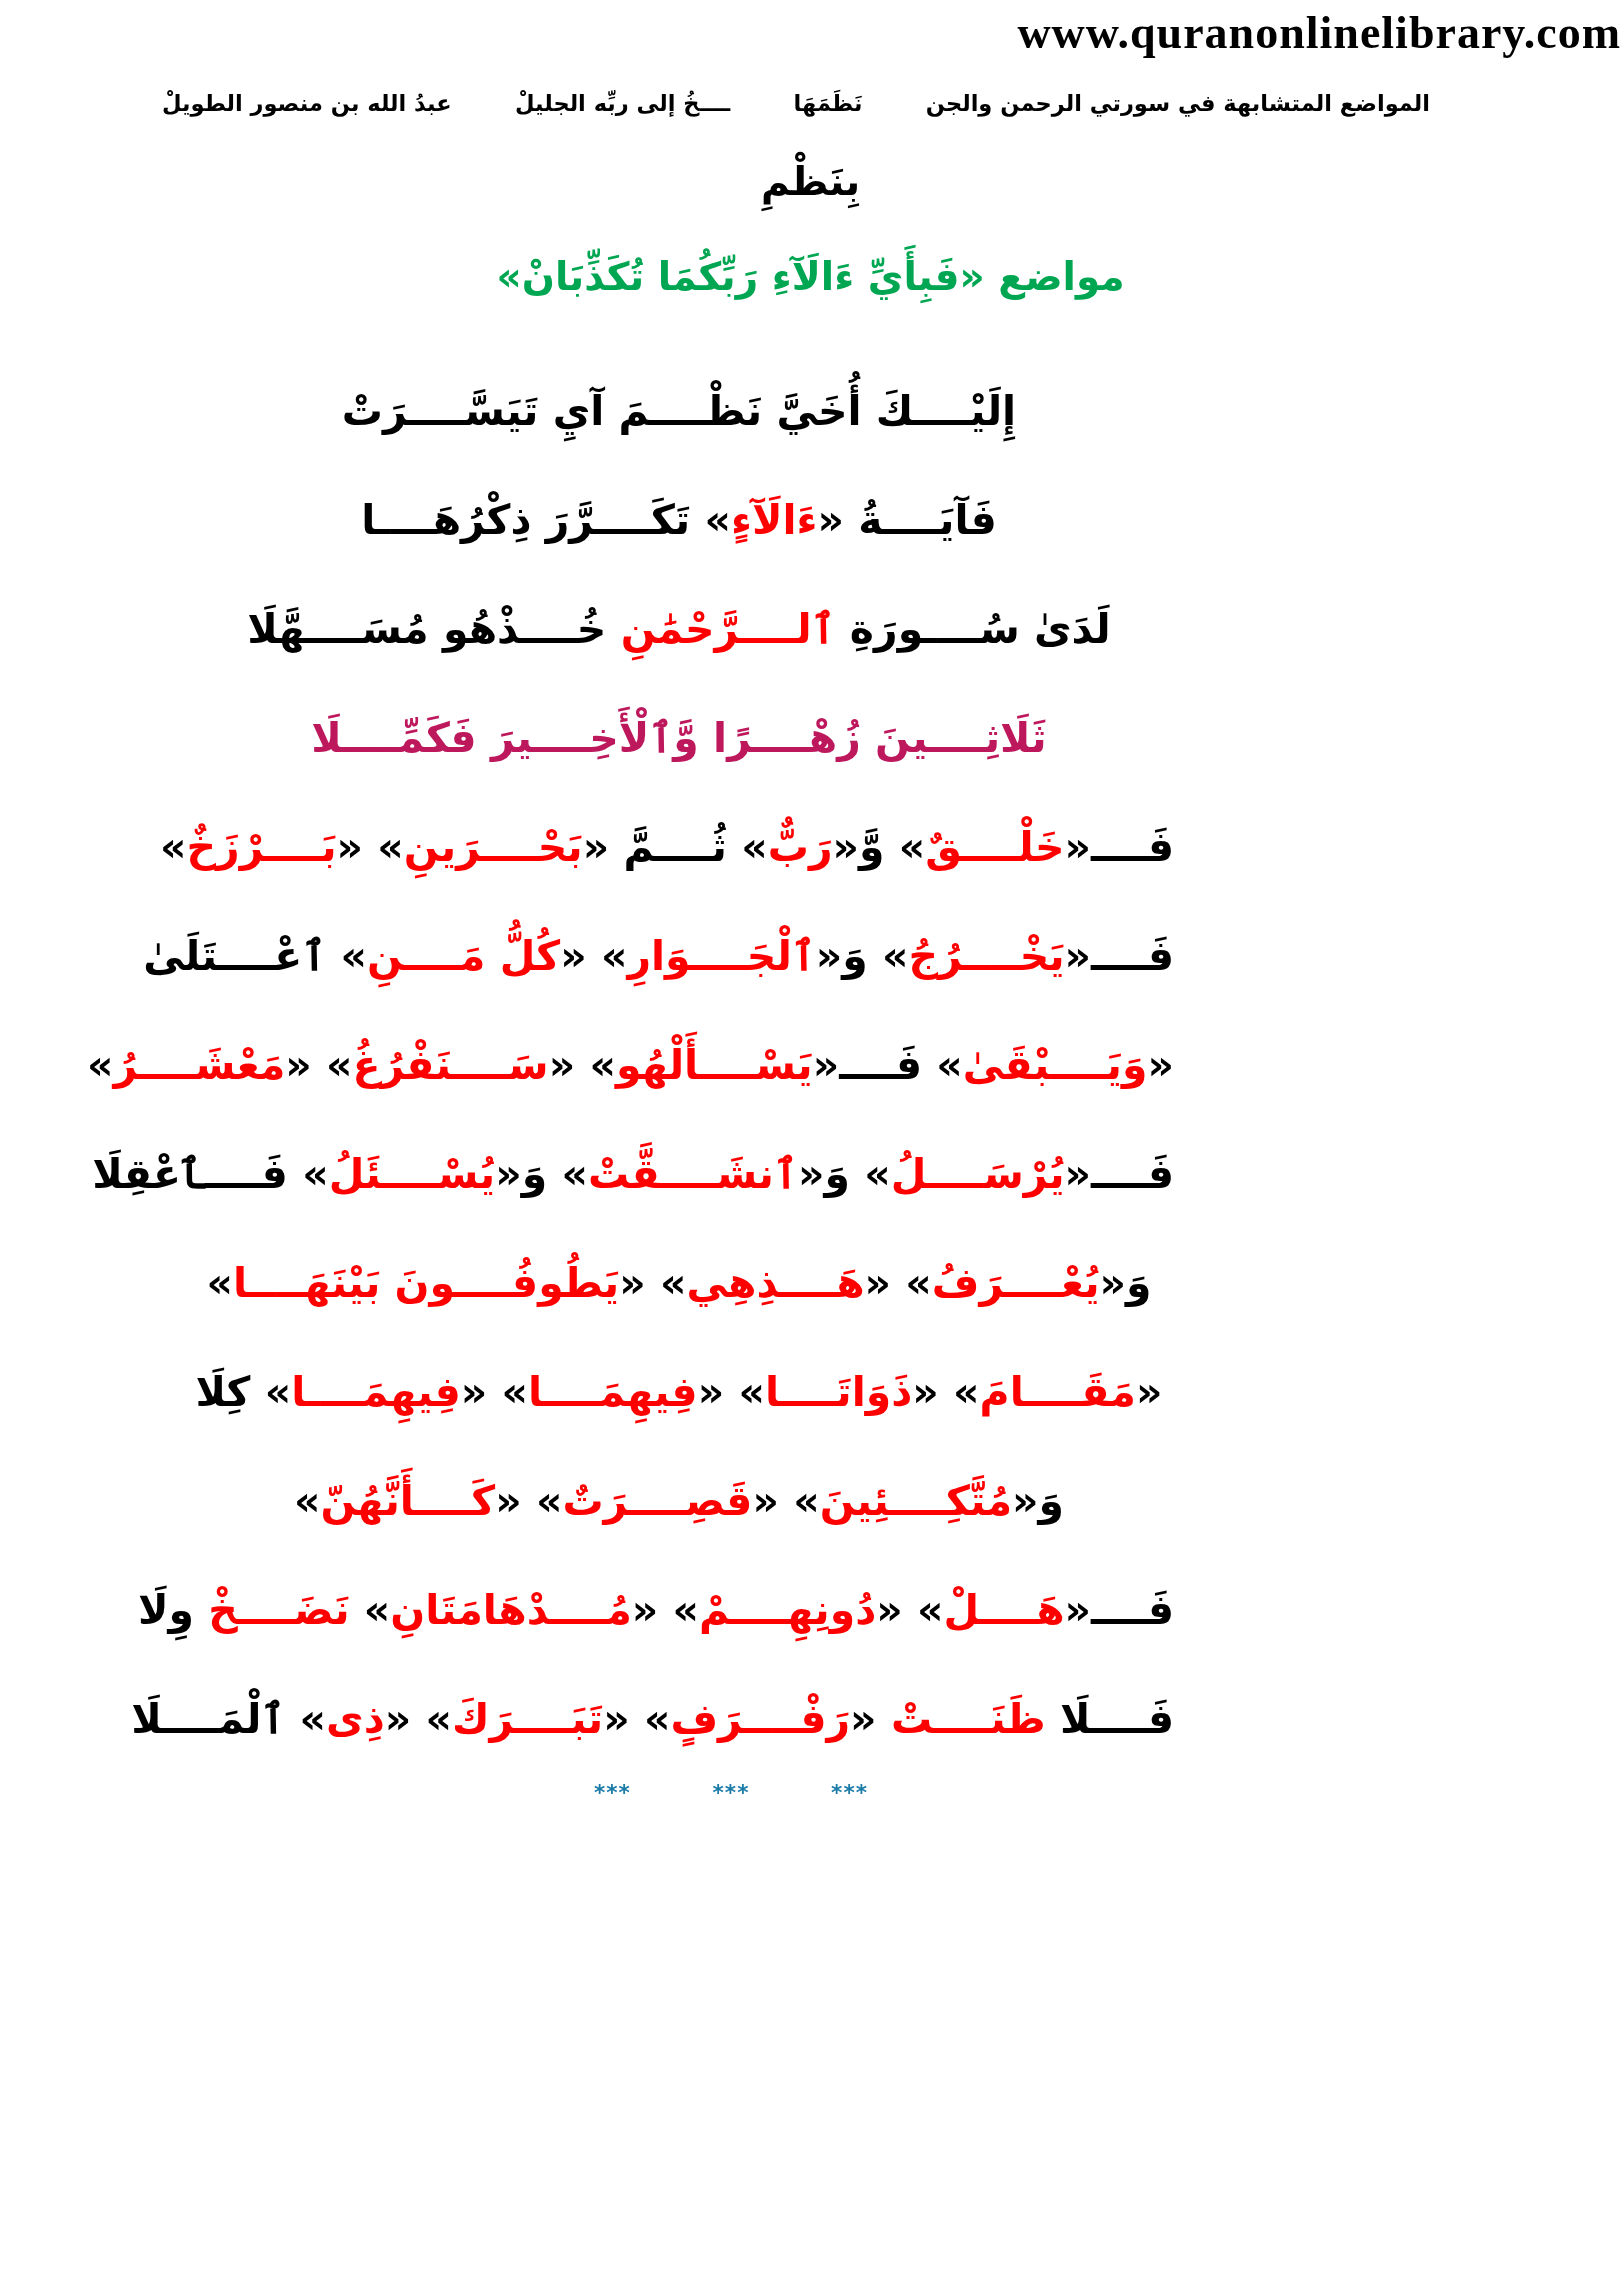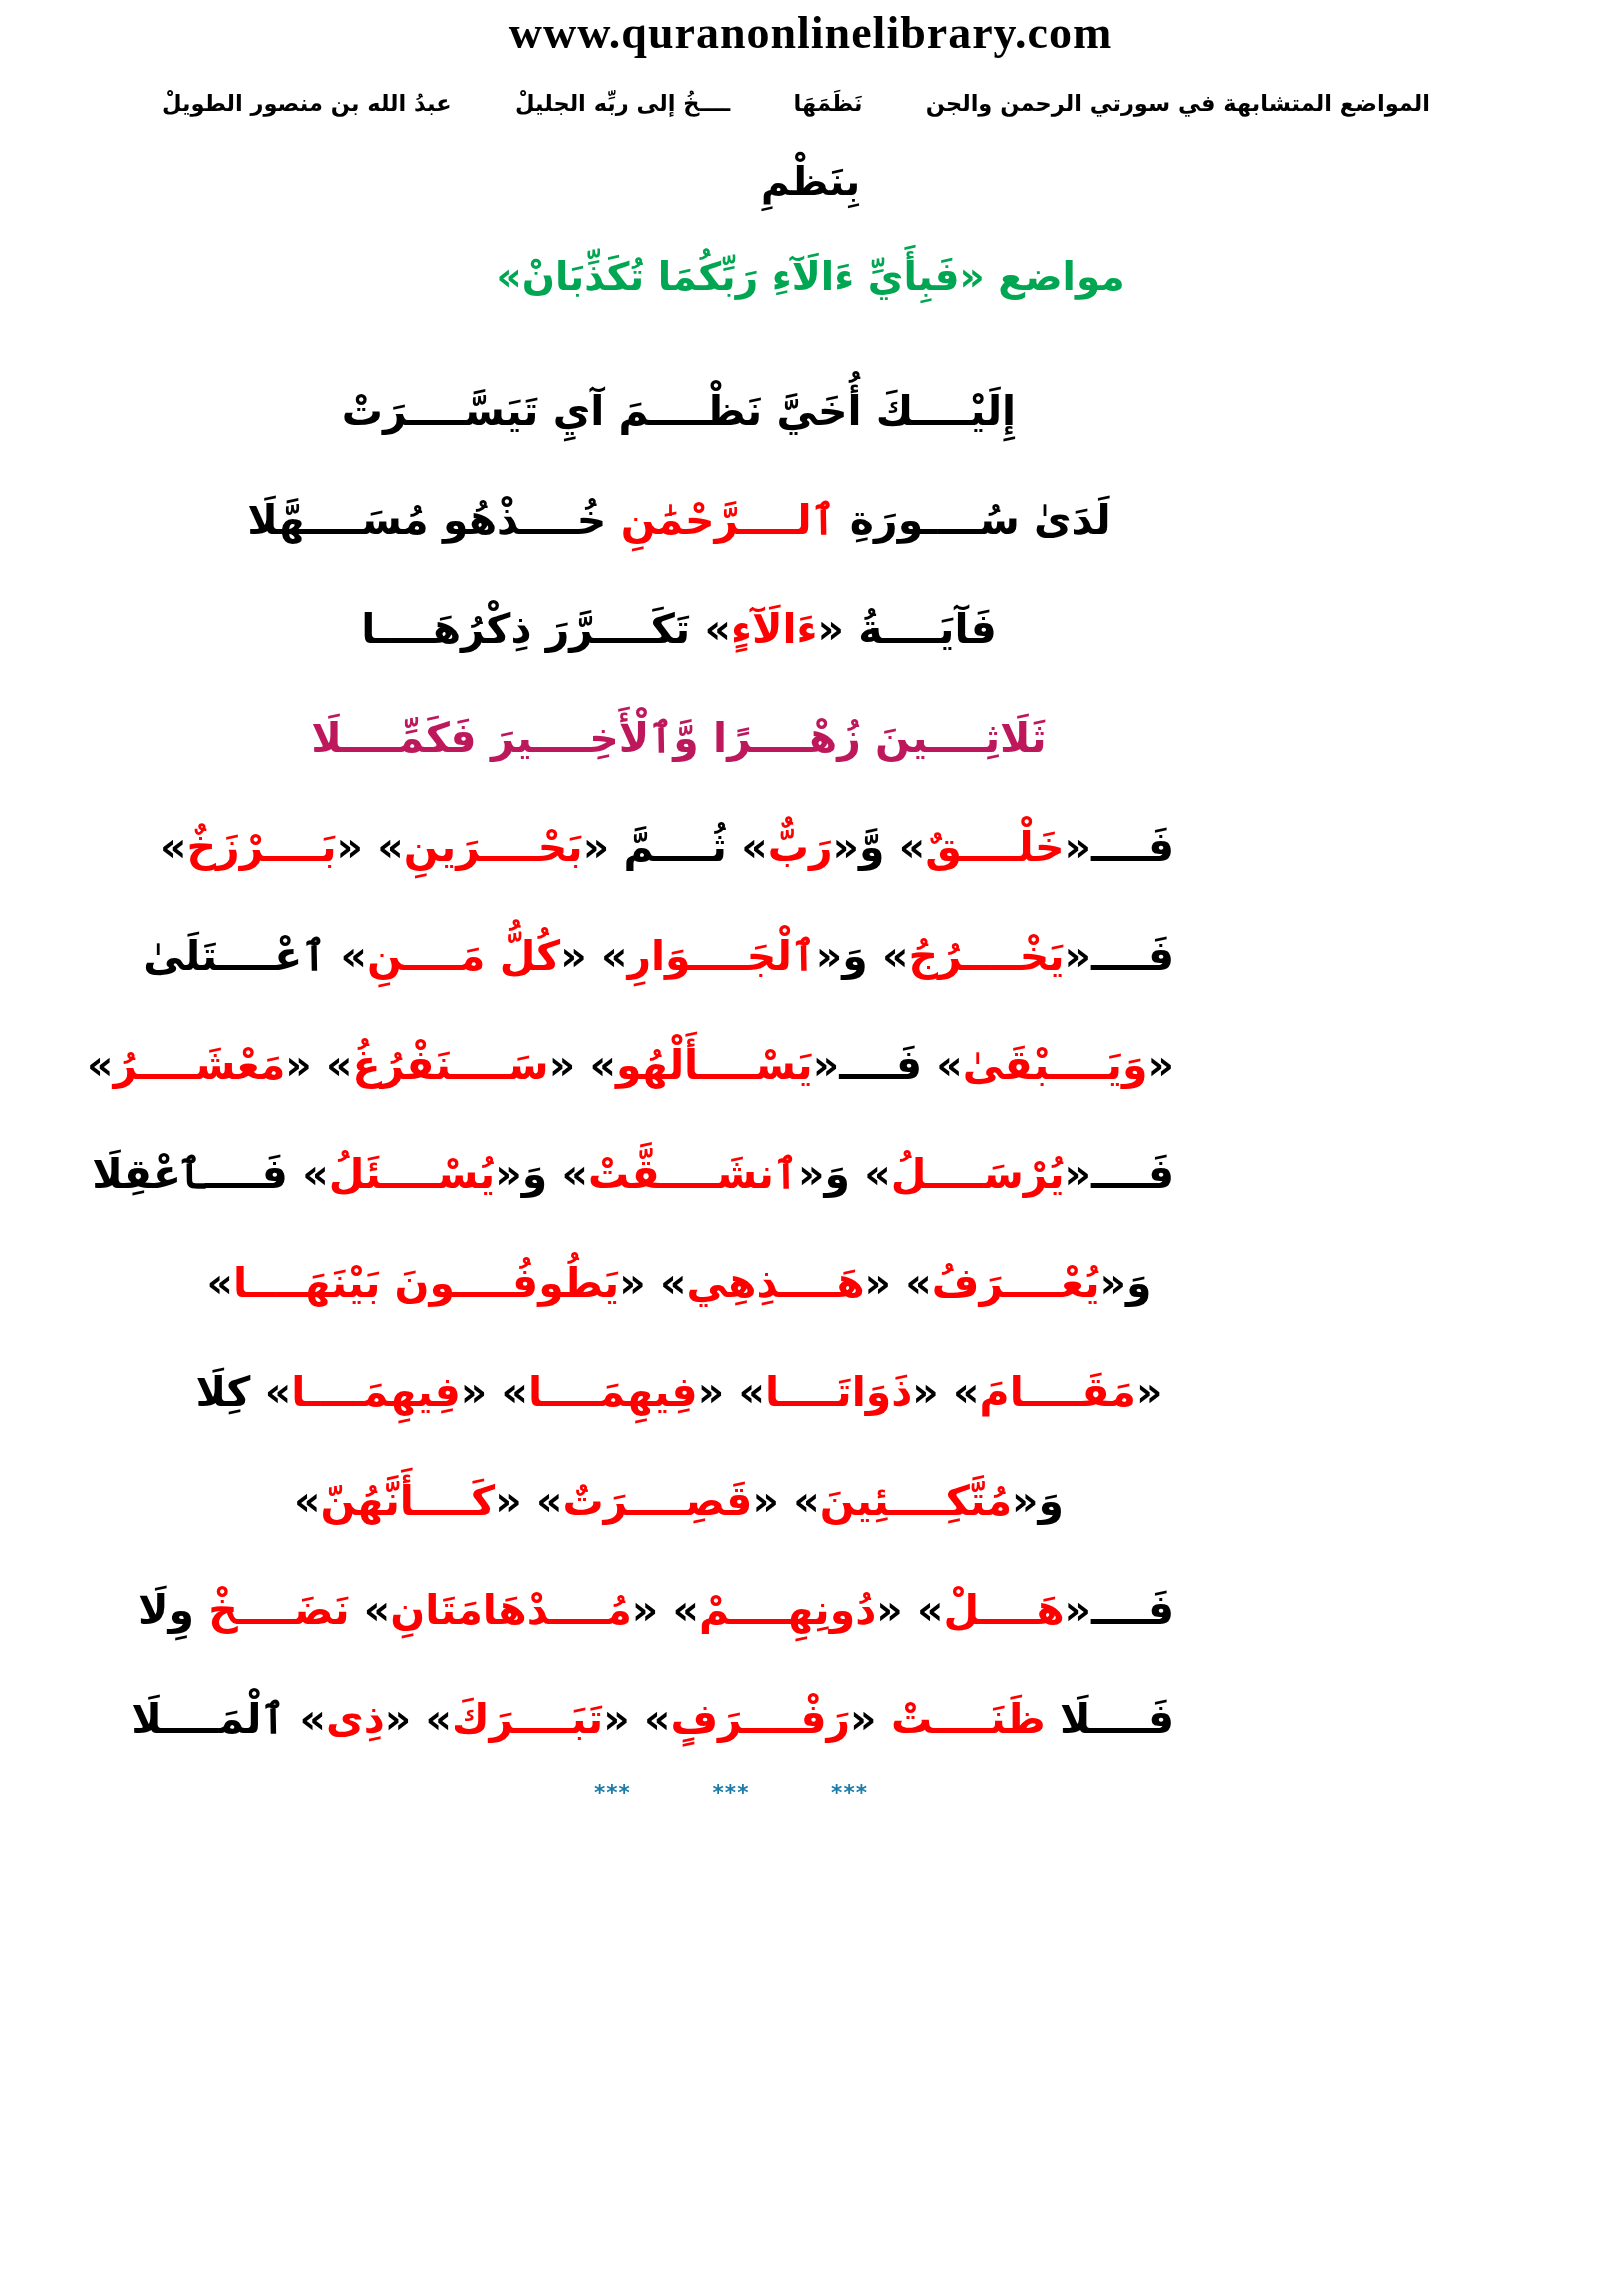--- a/index.html
+++ b/index.html
@@ -3,21 +3,21 @@
 <meta charset="utf-8">
 <style>
   html, body { margin: 0; padding: 0; background: #ffffff; }
   body {
     width: 1621px; height: 2293px;
     font-family: "DejaVu Sans", sans-serif;
     color: #000;
     overflow: hidden;
   }
   .url-header {
-    text-align: center;
+    text-align: right;
     font-family: "Liberation Serif", serif;
     font-weight: bold;
     font-size: 46px;
     line-height: 61px;
     margin-top: 2px;
     letter-spacing: 1px;
   }
   .byline-row {
     direction: rtl;
     display: flex;
@@ -91,22 +91,22 @@
 </header>
 
 <main>
 
   <div class="doc-subtitle">بِنَظْمِ</div>
 
   <div class="verse-heading" style="color: rgb(0, 166, 81);">مواضع «فَبِأَيِّ ءَالَآءِ رَبِّكُمَا تُكَذِّبَانْ»</div>
 
   <div class="poem">
       <div class="poem-line"><span style="color: rgb(0, 0, 0);">إِلَيْــــكَ أُخَيَّ نَظْــــمَ آيِ تَيَسَّــــرَتْ</span></div>
+      <div class="poem-line"><span style="color: rgb(0, 0, 0);">فَآيَــــةُ «</span><span style="color: rgb(255, 0, 0);">ءَالَآءٍ</span><span style="color: rgb(0, 0, 0);">» تَكَــــرَّرَ ذِكْرُهَــــا</span></div>
       <div class="poem-line"><span style="color: rgb(0, 0, 0);">لَدَىٰ سُــــورَةِ </span><span style="color: rgb(255, 0, 0);">ٱلــــرَّحْمَٰنِ</span><span style="color: rgb(0, 0, 0);"> خُــــذْهُو مُسَــــهَّلَا</span></div>
-      <div class="poem-line"><span style="color: rgb(0, 0, 0);">فَآيَــــةُ «</span><span style="color: rgb(255, 0, 0);">ءَالَآءٍ</span><span style="color: rgb(0, 0, 0);">» تَكَــــرَّرَ ذِكْرُهَــــا</span></div>
       <div class="poem-line"><span style="color: #be185d;">ثَلَاثِــــينَ زُهْــــرًا وَّٱلْأَخِــــيرَ فَكَمِّــــلَا</span></div>
       <div class="poem-line"><span style="color: rgb(0, 0, 0);">فَــــ«</span><span style="color: rgb(255, 0, 0);">خَلْــــقٌ</span><span style="color: rgb(0, 0, 0);">» وَّ«</span><span style="color: rgb(255, 0, 0);">رَبٌّ</span><span style="color: rgb(0, 0, 0);">» ثُــــمَّ «</span><span style="color: rgb(255, 0, 0);">بَحْــــرَينِ</span><span style="color: rgb(0, 0, 0);">» «</span><span style="color: rgb(255, 0, 0);">بَــــرْزَخٌ</span><span style="color: rgb(0, 0, 0);">»</span></div>
       <div class="poem-line"><span style="color: rgb(0, 0, 0);">فَــــ«</span><span style="color: rgb(255, 0, 0);">يَخْــــرُجُ</span><span style="color: rgb(0, 0, 0);">» وَ«</span><span style="color: rgb(255, 0, 0);">ٱلْجَــــوَارِ</span><span style="color: rgb(0, 0, 0);">» «</span><span style="color: rgb(255, 0, 0);">كُلُّ مَــــنِ</span><span style="color: rgb(0, 0, 0);">» ٱعْــــتَلَىٰ</span></div>
       <div class="poem-line"><span style="color: rgb(0, 0, 0);">«</span><span style="color: rgb(255, 0, 0);">وَيَــــبْقَىٰ</span><span style="color: rgb(0, 0, 0);">» فَــــ«</span><span style="color: rgb(255, 0, 0);">يَسْــــأَلْهُو</span><span style="color: rgb(0, 0, 0);">» «</span><span style="color: rgb(255, 0, 0);">سَــــنَفْرُغُ</span><span style="color: rgb(0, 0, 0);">» «</span><span style="color: rgb(255, 0, 0);">مَعْشَــــرُ</span><span style="color: rgb(0, 0, 0);">»</span></div>
       <div class="poem-line"><span style="color: rgb(0, 0, 0);">فَــــ«</span><span style="color: rgb(255, 0, 0);">يُرْسَــــلُ</span><span style="color: rgb(0, 0, 0);">» وَ«</span><span style="color: rgb(255, 0, 0);">ٱنشَــــقَّتْ</span><span style="color: rgb(0, 0, 0);">» وَ«</span><span style="color: rgb(255, 0, 0);">يُسْــــئَلُ</span><span style="color: rgb(0, 0, 0);">» فَــــٱعْقِلَا</span></div>
       <div class="poem-line"><span style="color: rgb(0, 0, 0);">وَ«</span><span style="color: rgb(255, 0, 0);">يُعْــــرَفُ</span><span style="color: rgb(0, 0, 0);">» «</span><span style="color: rgb(255, 0, 0);">هَــــذِهِي</span><span style="color: rgb(0, 0, 0);">» «</span><span style="color: rgb(255, 0, 0);">يَطُوفُــــونَ بَيْنَهَــــا</span><span style="color: rgb(0, 0, 0);">»</span></div>
       <div class="poem-line"><span style="color: rgb(0, 0, 0);">«</span><span style="color: rgb(255, 0, 0);">مَقَــــامَ</span><span style="color: rgb(0, 0, 0);">» «</span><span style="color: rgb(255, 0, 0);">ذَوَاتَــــا</span><span style="color: rgb(0, 0, 0);">» «</span><span style="color: rgb(255, 0, 0);">فِيهِمَــــا</span><span style="color: rgb(0, 0, 0);">» «</span><span style="color: rgb(255, 0, 0);">فِيهِمَــــا</span><span style="color: rgb(0, 0, 0);">» كِلَا</span></div>
       <div class="poem-line"><span style="color: rgb(0, 0, 0);">وَ«</span><span style="color: rgb(255, 0, 0);">مُتَّكِــــئِينَ</span><span style="color: rgb(0, 0, 0);">» «</span><span style="color: rgb(255, 0, 0);">قَصِــــرَتٌ</span><span style="color: rgb(0, 0, 0);">» «</span><span style="color: rgb(255, 0, 0);">كَــــأَنَّهُنّ</span><span style="color: rgb(0, 0, 0);">»</span></div>
       <div class="poem-line"><span style="color: rgb(0, 0, 0);">فَــــ«</span><span style="color: rgb(255, 0, 0);">هَــــلْ</span><span style="color: rgb(0, 0, 0);">» «</span><span style="color: rgb(255, 0, 0);">دُونِهِــــمْ</span><span style="color: rgb(0, 0, 0);">» «</span><span style="color: rgb(255, 0, 0);">مُــــدْهَامَتَانِ</span><span style="color: rgb(0, 0, 0);">» </span><span style="color: rgb(255, 0, 0);">نَضَــــخْ</span><span style="color: rgb(0, 0, 0);"> وِلَا</span></div>
       <div class="poem-line"><span style="color: rgb(0, 0, 0);">فَــــلَا </span><span style="color: rgb(255, 0, 0);">ظَنَــــتْ</span><span style="color: rgb(0, 0, 0);"> «</span><span style="color: rgb(255, 0, 0);">رَفْــــرَفٍ</span><span style="color: rgb(0, 0, 0);">» «</span><span style="color: rgb(255, 0, 0);">تَبَــــرَكَ</span><span style="color: rgb(0, 0, 0);">» «</span><span style="color: rgb(255, 0, 0);">ذِى</span><span style="color: rgb(0, 0, 0);">» ٱلْمَــــلَا</span></div>

